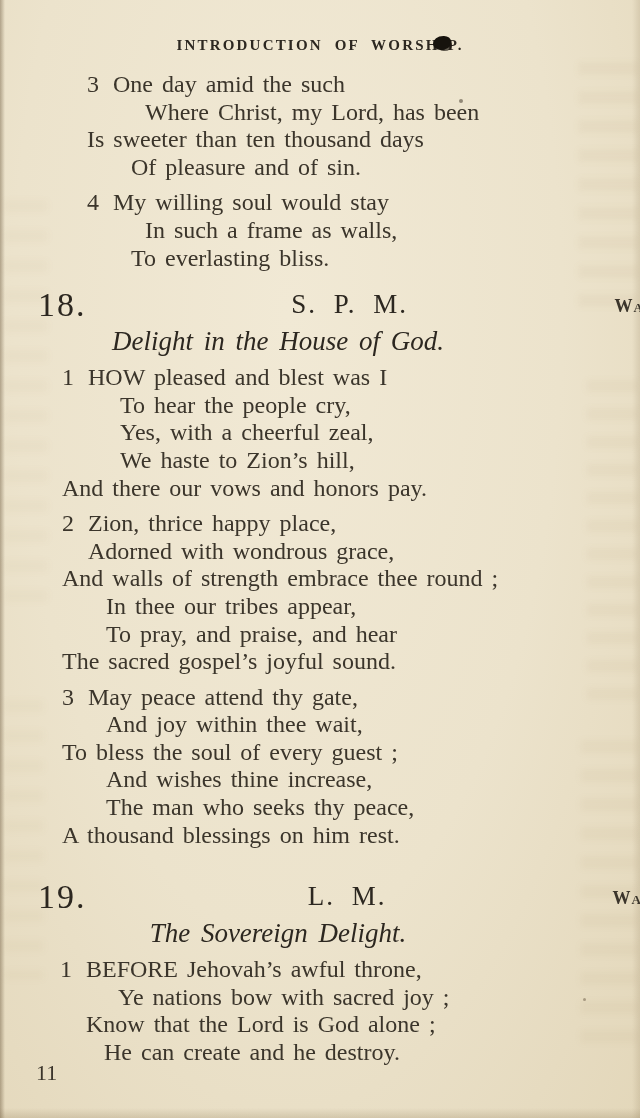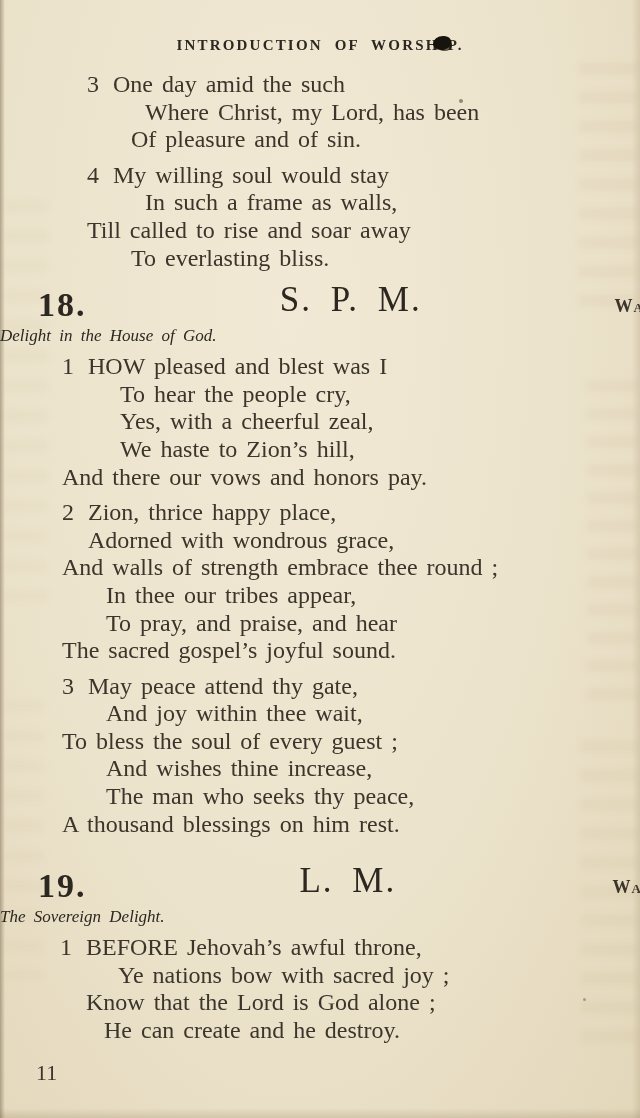--- a/index.html
+++ b/index.html
@@ -70,37 +70,37 @@
   .ind-0{margin-left:0;}
   .ind-1{margin-left:26px;}
   .ind-2{margin-left:44px;}
   .ind-3{margin-left:58px;}
   .vnum{position:absolute;left:-26px;width:26px;}
 
   .hymn-heading{position:relative;height:42px;margin-top:2px;margin-left:-12px;margin-right:0;}
   .sec-0 + * {}
   .hymn-number{
     position:absolute;left:-37px;bottom:-2px;
-    font-size:34px;font-weight:bold;letter-spacing:2px;color:var(--ink-strong);
+    font-size:34px;font-weight:normal;letter-spacing:2px;color:var(--ink-strong);
   }
   .sec-1 .hymn-number{left:-12px;}
   .sec-2 .hymn-number{left:-10px;}
   .hymn-meter{
     position:absolute;left:50%;transform:translateX(-46%);bottom:2px;
-    font-size:35px;letter-spacing:2px;word-spacing:8px;color:var(--ink-strong);
+    font-size:27px;letter-spacing:2px;word-spacing:8px;color:var(--ink-strong);
   }
   .hymn-author{
     position:absolute;right:-36px;bottom:5px;
     font-variant:small-caps;font-weight:bold;font-size:18px;letter-spacing:1px;
   }
   .sec-1 .hymn-author{right:-36px;}
   .sec-2 .hymn-author{right:-34px;}
   .hymn-title{
     margin:4px 0 7px -60px;width:556px;
-    text-align:left;font-style:italic;font-size:17px;word-spacing:4px;
+    text-align:center;font-style:italic;font-size:27px;word-spacing:4px;
     color:var(--ink-strong);
   }
   .sec-1 .hymn-title{margin-left:-62px;}
 
   .page-number{
     position:absolute;top:1060px;left:0;width:100%;
     text-align:left;font-size:22px;color:var(--ink);padding-left:36px;
   }
 </style>
 </head>
@@ -122,26 +122,26 @@
   <div class="ink-blot"></div>
   <div class="speck speck-1"></div>
   <div class="speck speck-2"></div>
 
   <div id="content">
       <section class="section sec-0">
         <div class="verses">
           <div class="verse">
             <div class="line ind-1"><span class="vnum">3</span><span>One day amid the such</span></div>
             <div class="line ind-3"><span>Where Christ, my Lord, has been</span></div>
+            <div class="line ind-0"><span>Is sweeter than ten thousand days</span></div>
             <div class="line ind-2"><span>Of pleasure and of sin.</span></div>
           </div>
           <div class="verse">
             <div class="line ind-1"><span class="vnum">4</span><span>My willing soul would stay</span></div>
             <div class="line ind-3"><span>In such a frame as walls,</span></div>
-            <div class="line ind-0"><span>Till called to rise and soar away</span></div>
             <div class="line ind-2"><span>To everlasting bliss.</span></div>
           </div>
         </div>
       </section>
       <section class="section sec-1">
         <div class="hymn-heading">
           <span class="hymn-number">18.</span>
           <span class="hymn-meter">S. P. M.</span>
           <span class="hymn-author">Watts.</span>
         </div>

